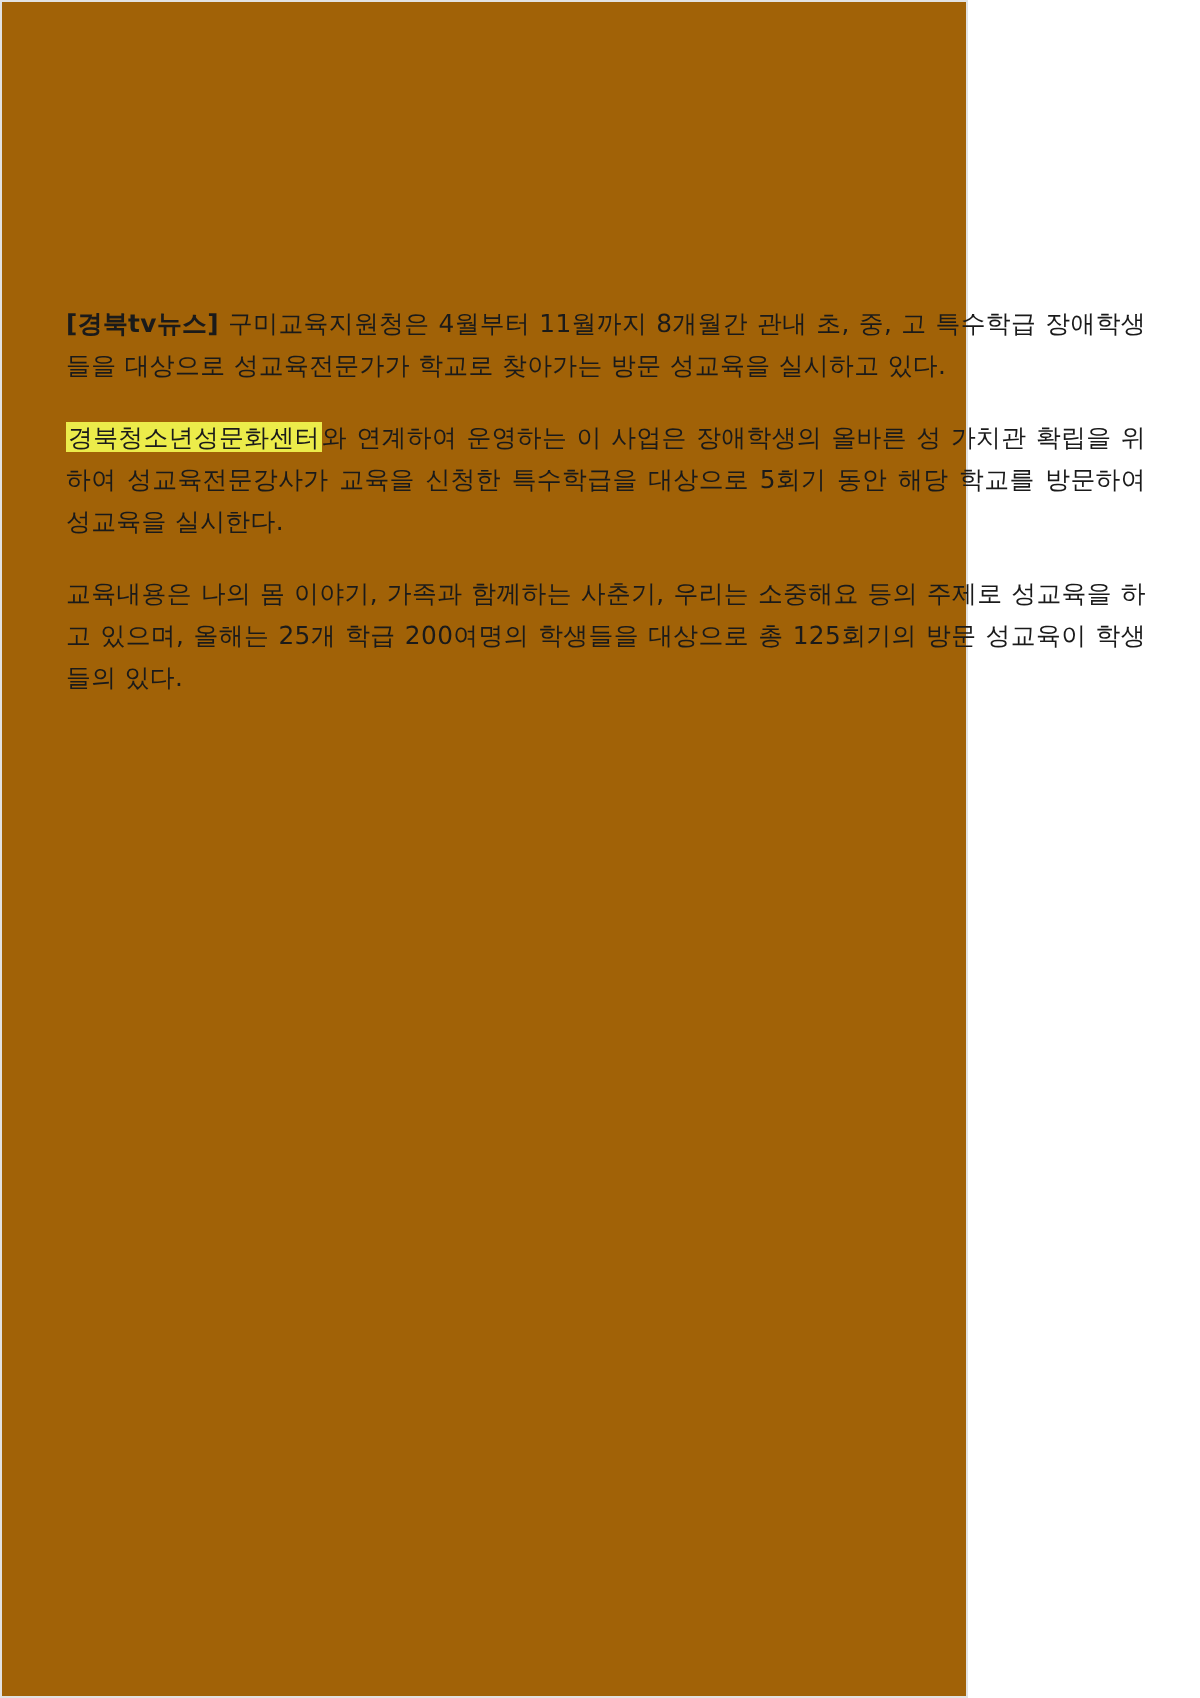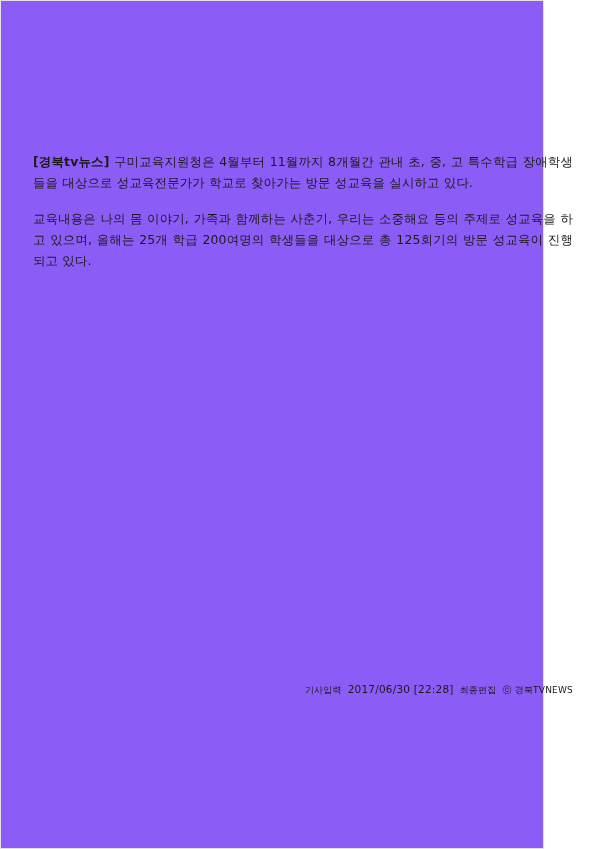--- a/index.html
+++ b/index.html
@@ -12,23 +12,23 @@
     height: 849px;
     font-family: "DejaVu Sans", sans-serif;
     color: #111111;
     position: relative;
     overflow: hidden;
   }
   .page {
     position: absolute;
     left: 0;
     top: 0;
-    width: 544px;
+    width: 484px;
     height: 849px;
-    background: #8b5cf6;
+    background: #a16207;
     border: 1px solid #e2e2e2;
     box-sizing: border-box;
   }
   .article {
     position: absolute;
     left: 32px;
     top: 150px;
     width: 540px;
   }
   .para {
@@ -70,24 +70,22 @@
 </style>
 </head>
 <body>
 
 <div class="page">
 
   <div class="article">
 
     <p class="para"><span class="lead-tag">[경북tv뉴스]</span><span> 구미교육지원청은 4월부터 11월까지 8개월간 관내 초, 중, 고 특수학급 장애학생들을 대상으로 성교육전문가가 학교로 찾아가는 방문 성교육을 실시하고 있다.</span></p>
 
+    <p class="para"><span class="hl">경북청소년성문화센터</span><span>와 연계하여 운영하는 이 사업은 장애학생의 올바른 성 가치관 확립을 위하여 성교육전문강사가 교육을 신청한 특수학급을 대상으로 5회기 동안 해당 학교를 방문하여 성교육을 실시한다.</span></p>
 
-    <p class="para">교육내용은 나의 몸 이야기, 가족과 함께하는 사춘기, 우리는 소중해요 등의 주제로 성교육을 하고 있으며, 올해는 25개 학급 200여명의 학생들을 대상으로 총 125회기의 방문 성교육이 진행되고 있다.</p>
+    <p class="para">교육내용은 나의 몸 이야기, 가족과 함께하는 사춘기, 우리는 소중해요 등의 주제로 성교육을 하고 있으며, 올해는 25개 학급 200여명의 학생들을 대상으로 총 125회기의 방문 성교육이 학생들의 있다.</p>
 
 
 
   </div>
 
-  <div class="credit-line">
-    <span class="small">기사입력</span><span class="spacer"></span><span>2017/06/30 [22:28]</span><span class="spacer"></span><span class="small">최종편집</span><span class="spacer"></span><span class="stamp">ⓒ 경북TVNEWS</span>
-  </div>
 
 </div>
 
 </body></html>

